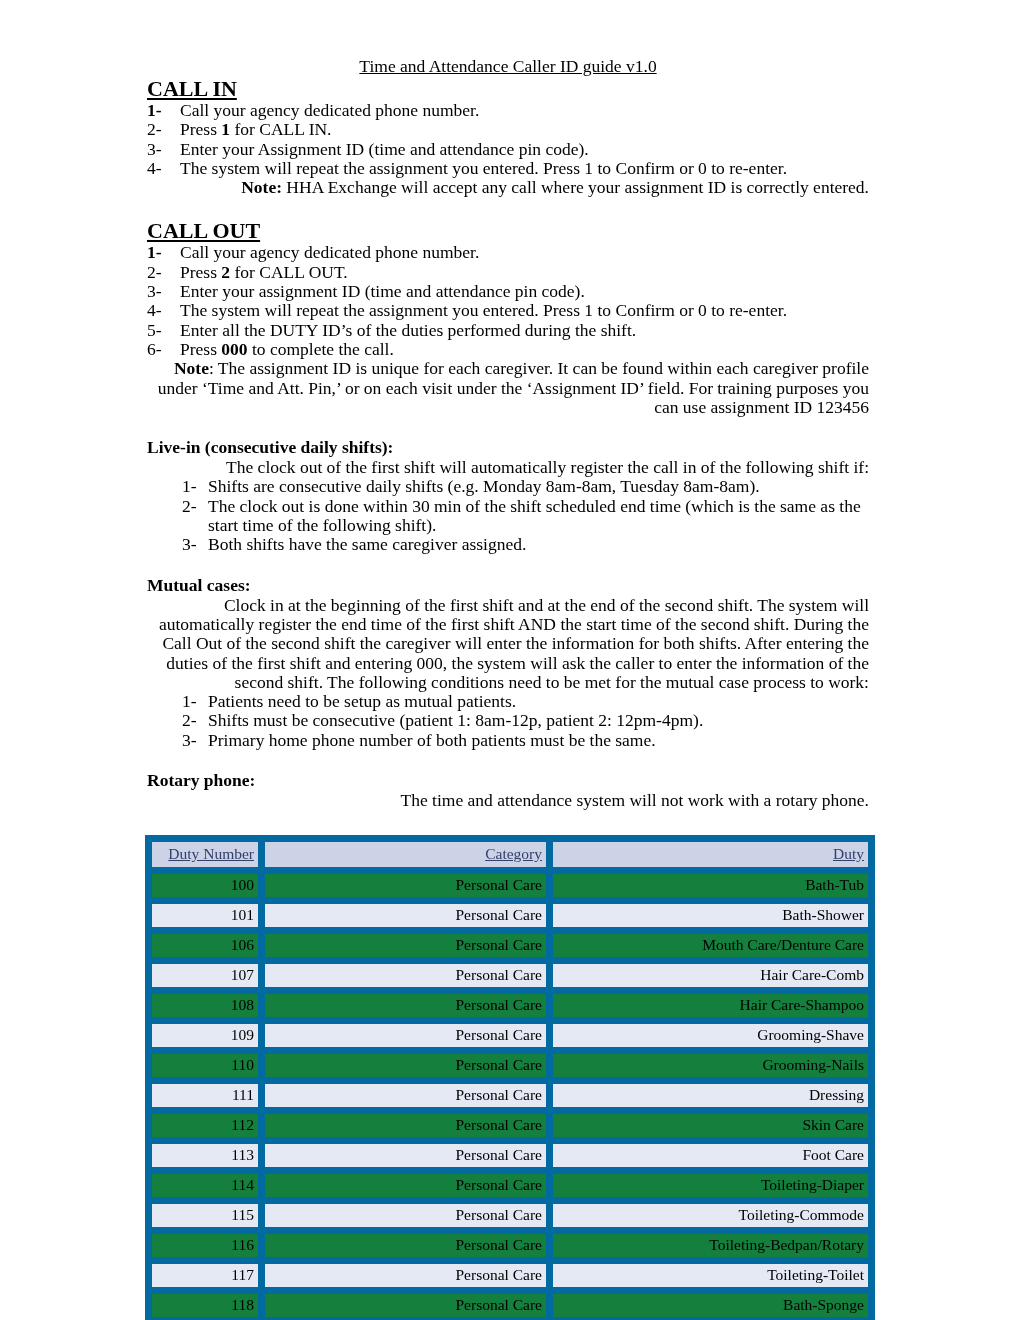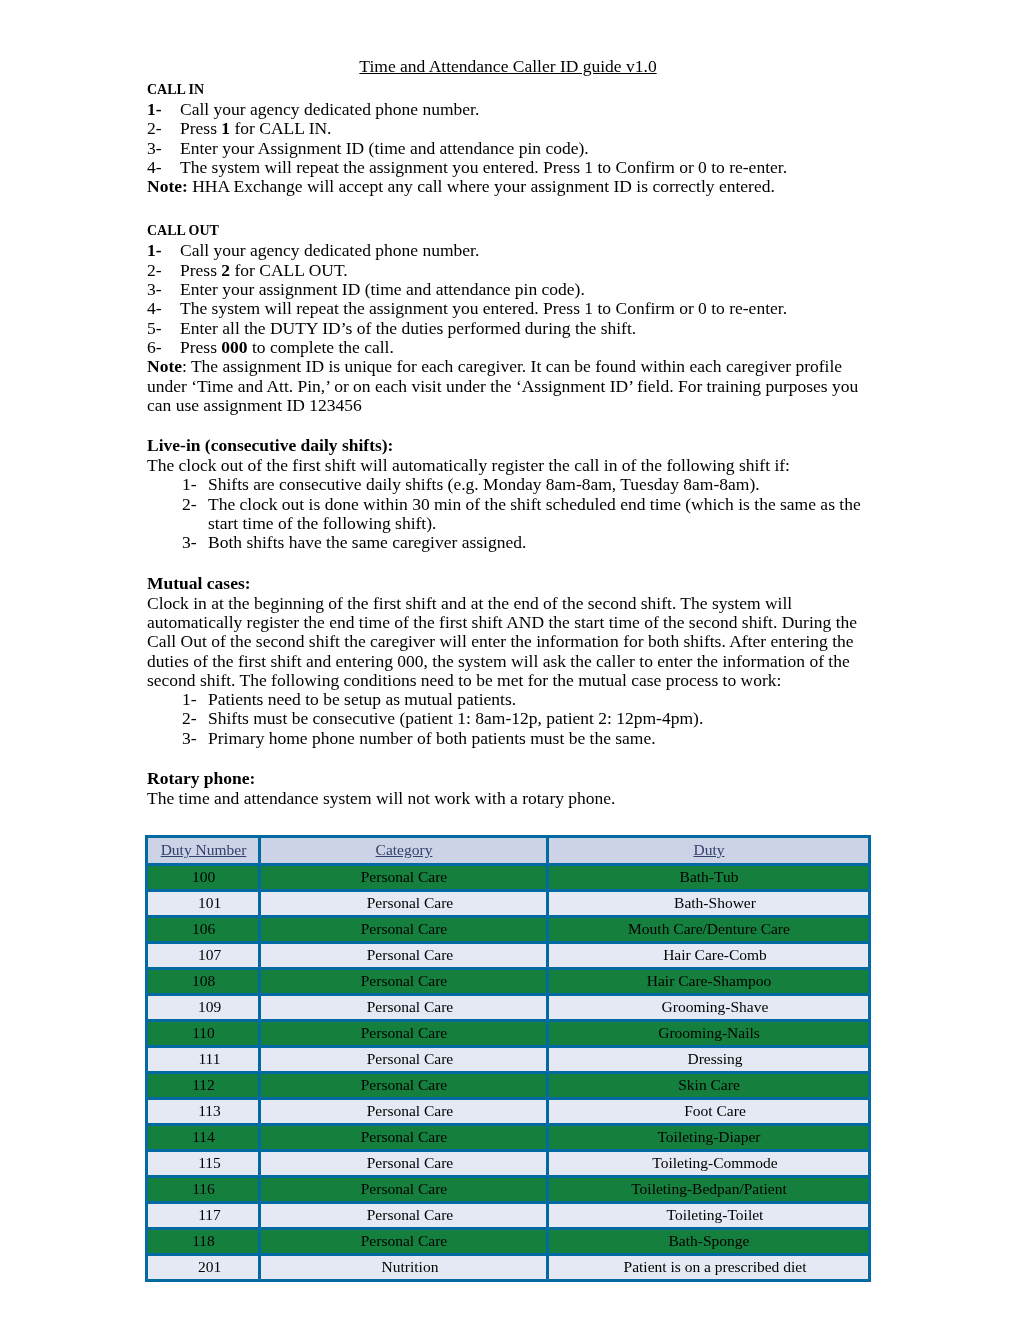--- a/index.html
+++ b/index.html
@@ -34,39 +34,40 @@
     text-align: center;
     font-size: 17.5px;
     line-height: 21px;
     text-decoration: underline;
     white-space: nowrap;
     margin-bottom: 1px;
   }
 
   
   .sec-head {
-    font-size: 14px;
+    font-size: 22px;
     line-height: 21px;
     font-weight: bold;
+    text-decoration: underline;
     display: inline-block;
     text-align: center;
   }
   .sec-head-plain {
     font-size: 17.5px;
     line-height: 21px;
     font-weight: bold;
     display: block;
   }
   .sec-head-row { line-height: 21px; }
 
   
   .para {
     font-size: 17.5px;
     line-height: 19.3px;
-    text-align: left;
+    text-align: right;
   }
   .para b { font-weight: bold; }
 
   
   .nlist { margin: 0; padding: 0; }
   .nrow {
     display: flex;
     font-size: 17.5px;
     line-height: 19.3px;
     align-items: flex-start;
@@ -96,26 +97,26 @@
     border-collapse: collapse;
     width: 723px;
     table-layout: fixed;
     font-size: 15.5px;
   }
   table.duty col.c1 { width: 113px; }
   table.duty col.c2 { width: 288px; }
   table.duty col.c3 { width: 322px; }
 
   table.duty th, table.duty td {
-    border: 3px solid #0369a1;
+    border: 7px solid #0369a1;
     padding: 2px 4px 3px 5px;
     vertical-align: top;
     line-height: 18px;
     height: 18px;
-    text-align: center;
+    text-align: right;
     font-weight: normal;
   }
   table.duty thead th {
     background: #ccd3e6;
     color: #2f3f६0;
     color: #33406b;
     height: 20px;
     line-height: 20px;
   }
   table.duty thead th span.hlabel {
@@ -305,21 +306,21 @@
             <td>Toileting-Diaper</td>
           </tr>
           <tr class="even">
             <td>115</td>
             <td>Personal Care</td>
             <td>Toileting-Commode</td>
           </tr>
           <tr class="odd">
             <td>116</td>
             <td>Personal Care</td>
-            <td>Toileting-Bedpan/Patient</td>
+            <td>Toileting-Bedpan/Rotary</td>
           </tr>
           <tr class="even">
             <td>117</td>
             <td>Personal Care</td>
             <td>Toileting-Toilet</td>
           </tr>
           <tr class="odd">
             <td>118</td>
             <td>Personal Care</td>
             <td>Bath-Sponge</td>

